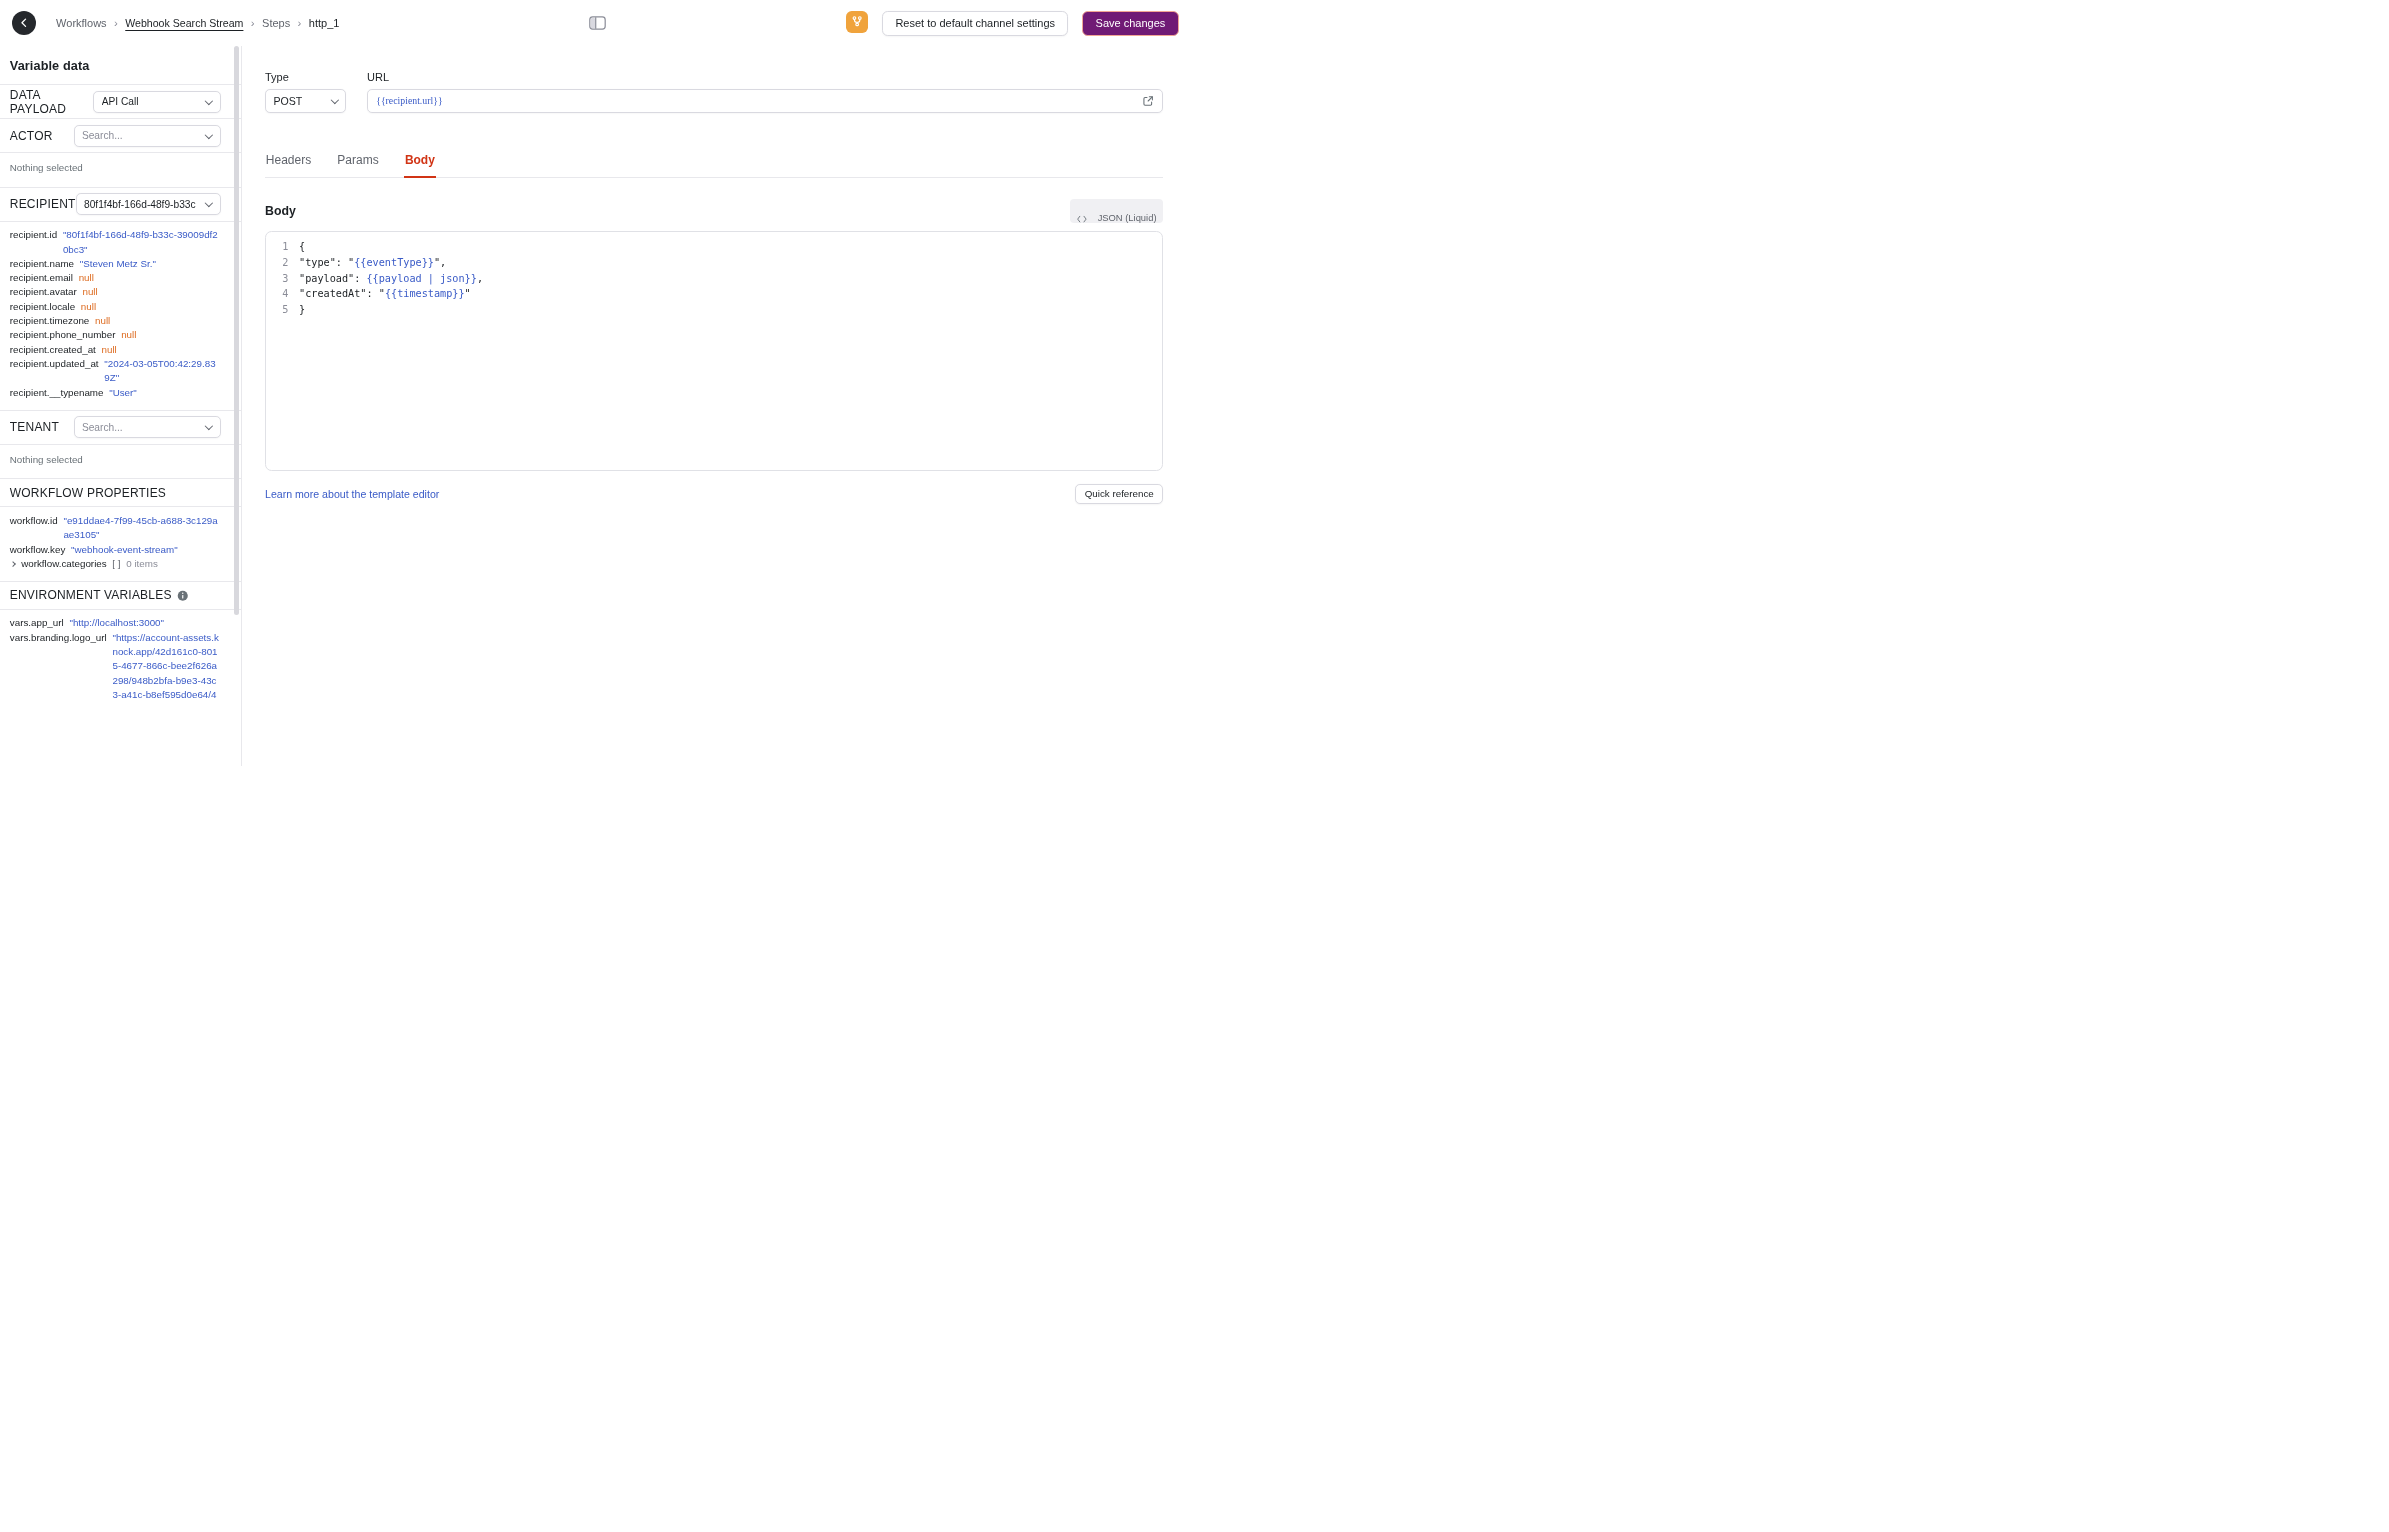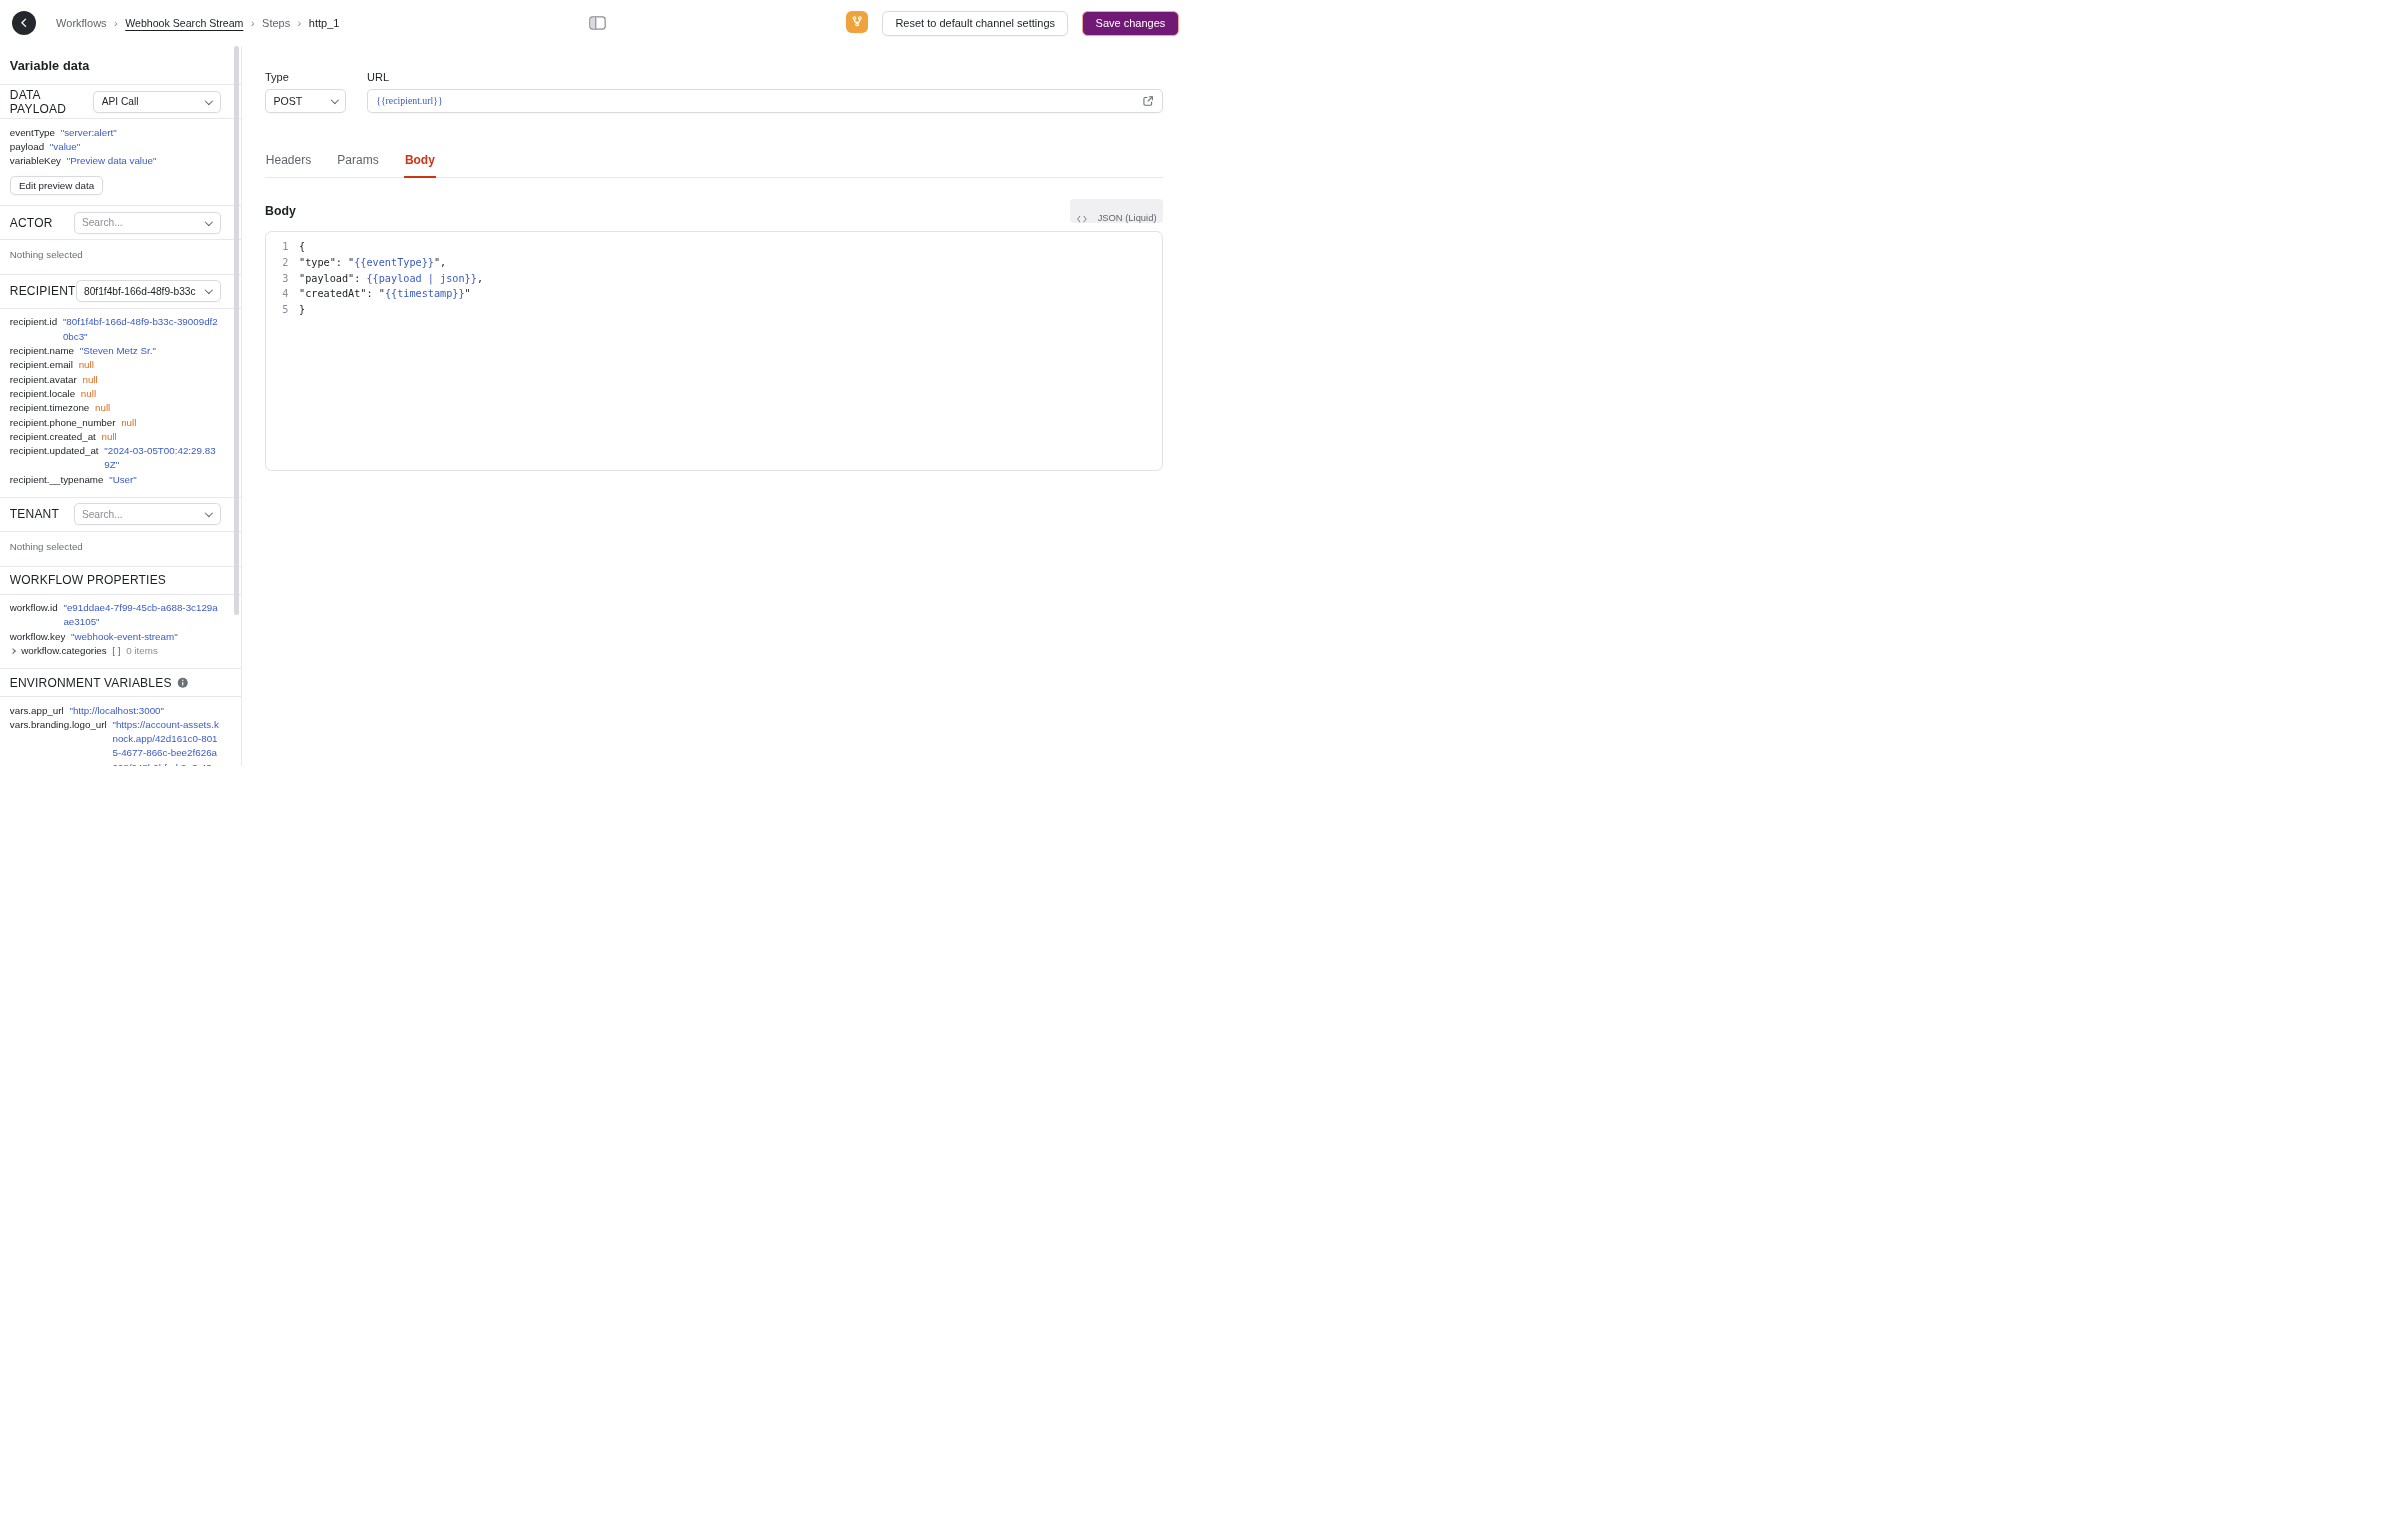--- a/index.html
+++ b/index.html
@@ -124,37 +124,20 @@
       <h2>Variable data</h2>
     </div>
 
     <div class="sb-head">
       <span class="sb-label">DATA PAYLOAD</span>
       <div class="select w165">
         <span class="select-value">API Call</span>
         <span class="chev-down"></span>
       </div>
     </div>
-    <div class="sb-content">
-      <div class="kv-list">
-          <div class="kv-row">
-            <span class="kv-key">eventType</span>
-            <span class="kv-value val-string">"server:alert"</span>
-          </div>
-          <div class="kv-row">
-            <span class="kv-key">payload</span>
-            <span class="kv-value val-string">"value"</span>
-          </div>
-          <div class="kv-row">
-            <span class="kv-key">variableKey</span>
-            <span class="kv-value val-string">"Preview data value"</span>
-          </div>
-        </div>
-      <button class="btn sm edit-btn">Edit preview data</button>
-    </div>
 
     <div class="sb-head">
       <span class="sb-label">ACTOR</span>
       <div class="select w179">
         <span class="select-value placeholder">Search...</span>
         <span class="chev-down"></span>
       </div>
     </div>
     <div class="sb-content">
       <div class="empty-text">Nothing selected</div>
@@ -328,16 +311,20 @@
             <span class="ln">4</span>
             <span class="code-text"><span class="tok-p">"createdAt": "</span><span class="tok-l">{{timestamp}}</span><span class="tok-p">"</span></span>
           </div>
           <div class="code-line">
             <span class="ln">5</span>
             <span class="code-text"><span class="tok-p">}</span></span>
           </div>
         </div>
     </div>
 
+    <div class="editor-footer">
+      <a class="link">Learn more about the template editor</a>
+      <button class="btn sm">Quick reference</button>
+    </div>
   </main>
 
 </div>
 
 
 </body></html>

